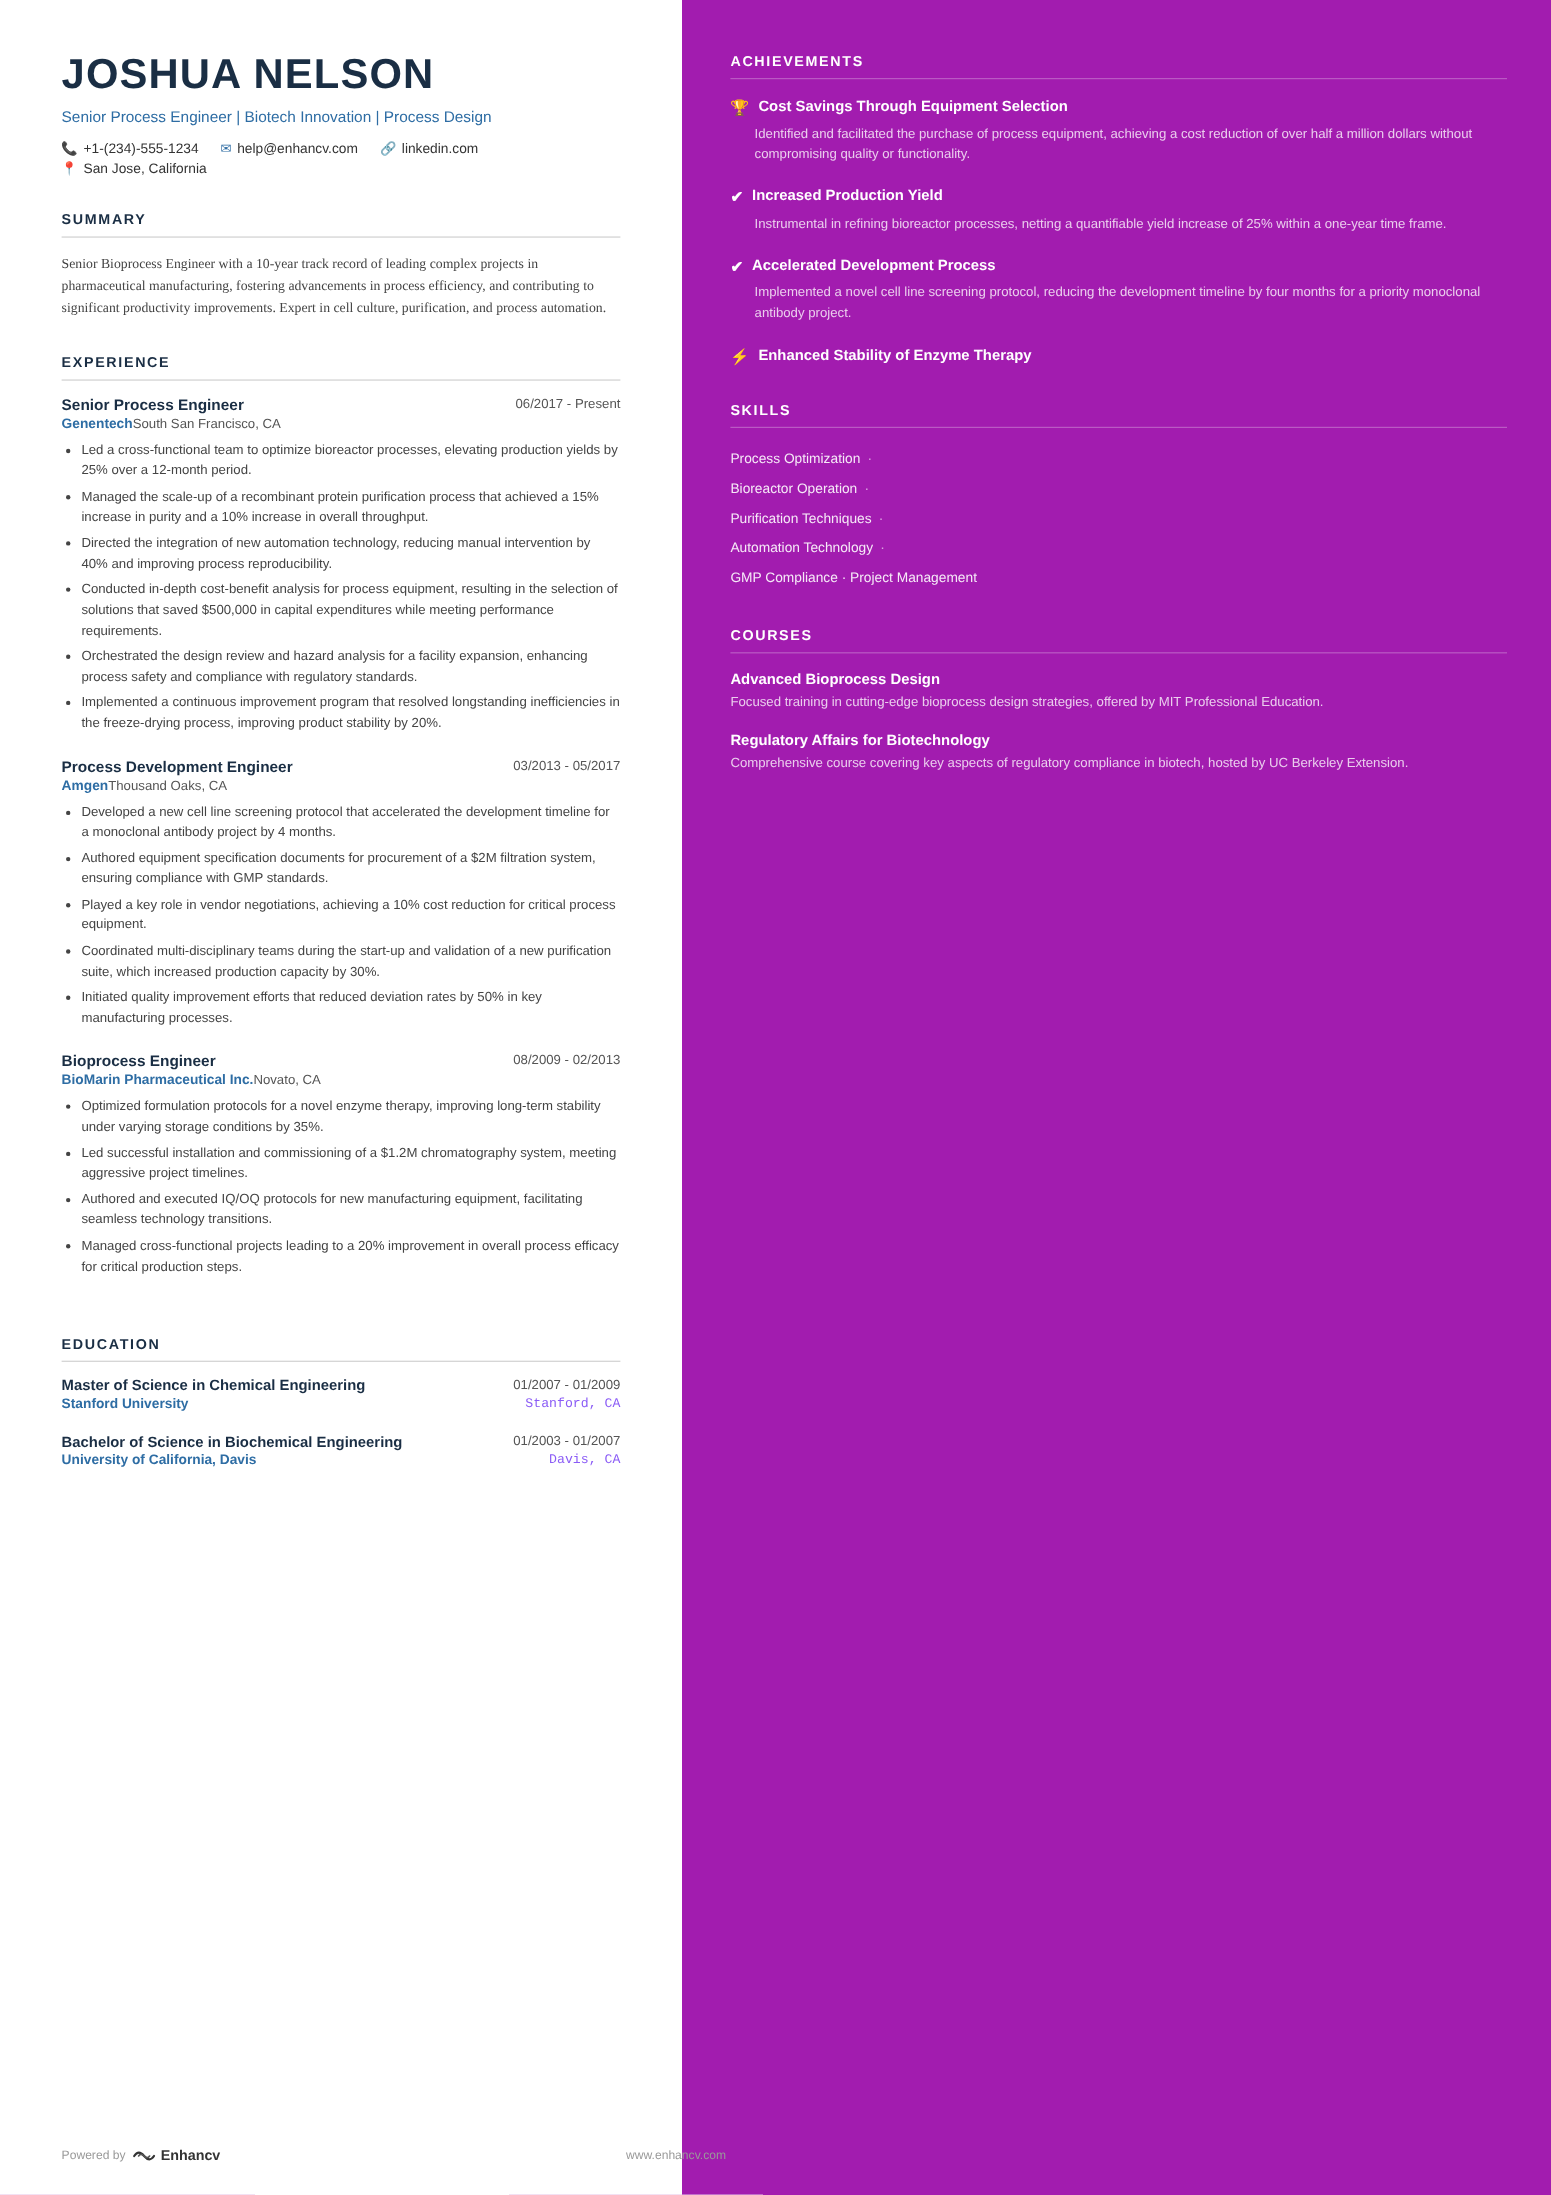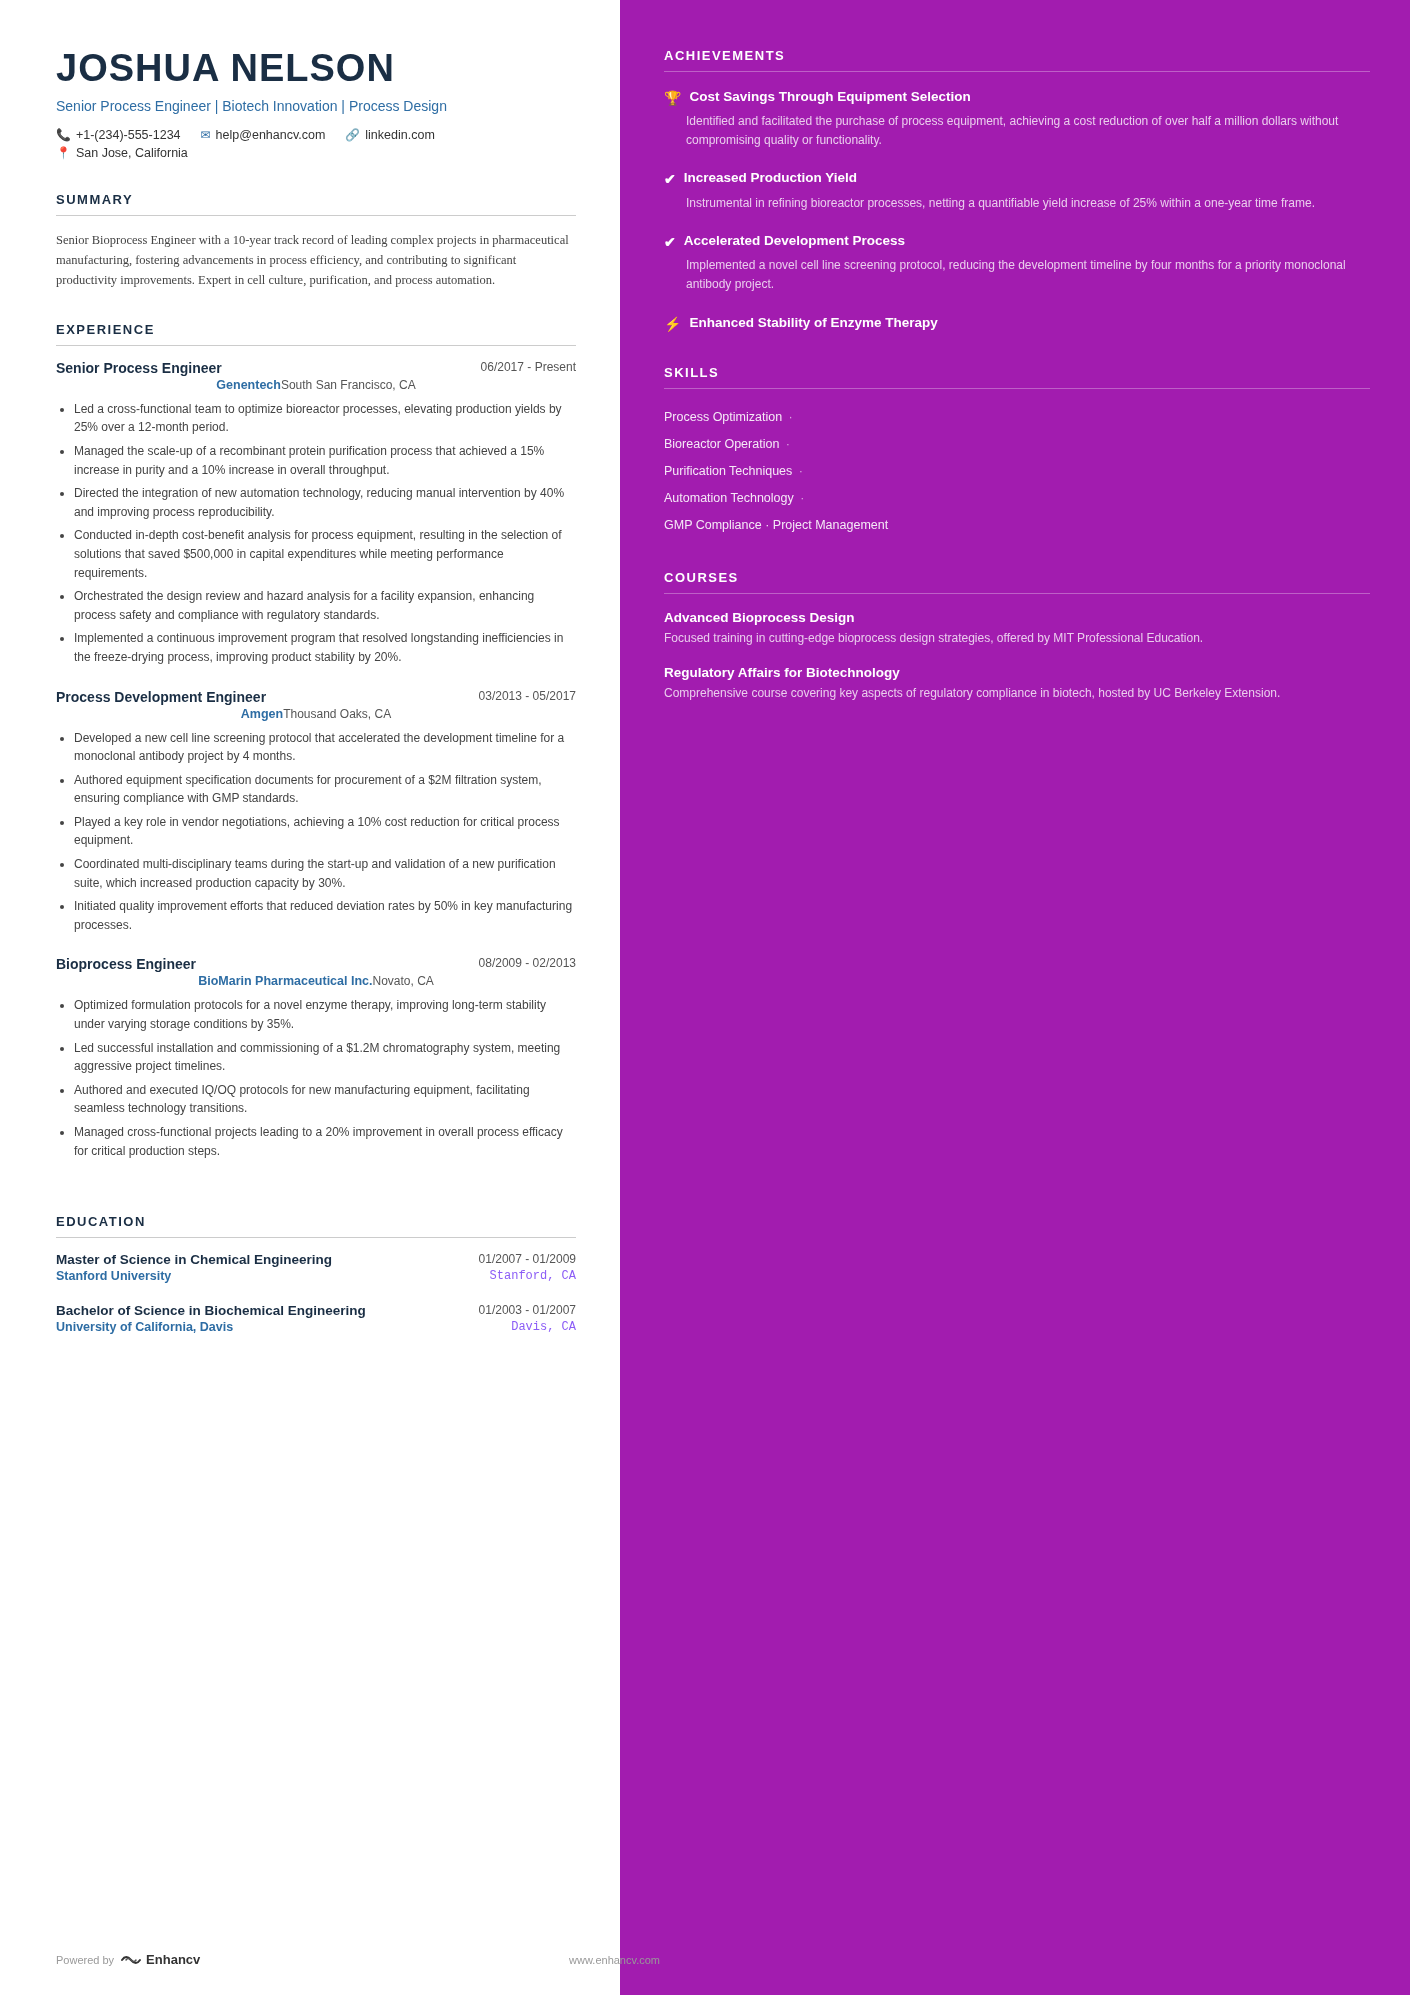--- a/index.html
+++ b/index.html
@@ -16,21 +16,21 @@
       min-height: 1995px;
       display: flex;
       background: #fff;
       position: relative;
     }
     
     .left-col {
       width: 620px;
       flex-shrink: 0;
       background: #ffffff;
-      padding: 48px 44px 60px 56px;
+      padding: 48px 56px 60px 56px;
       display: flex;
       flex-direction: column;
     }
     
     .right-col {
       flex: 1;
       background: #a21caf;
       padding: 48px 40px 28px 44px;
       color: #fff;
     }
@@ -113,21 +113,21 @@
     }
     .exp-dates {
       font-size: 12px;
       color: #555;
       font-family: Arial, sans-serif;
       white-space: nowrap;
       margin-left: 12px;
     }
     .exp-company-row {
       display: flex;
-      justify-content: center;
+      justify-content: flex-start;
       margin-top: 2px;
     }
     .exp-company {
       font-size: 12.5px;
       color: #2e6da4;
       font-family: Arial, sans-serif;
       font-weight: 600;
     }
     .exp-location {
       font-size: 12px;

